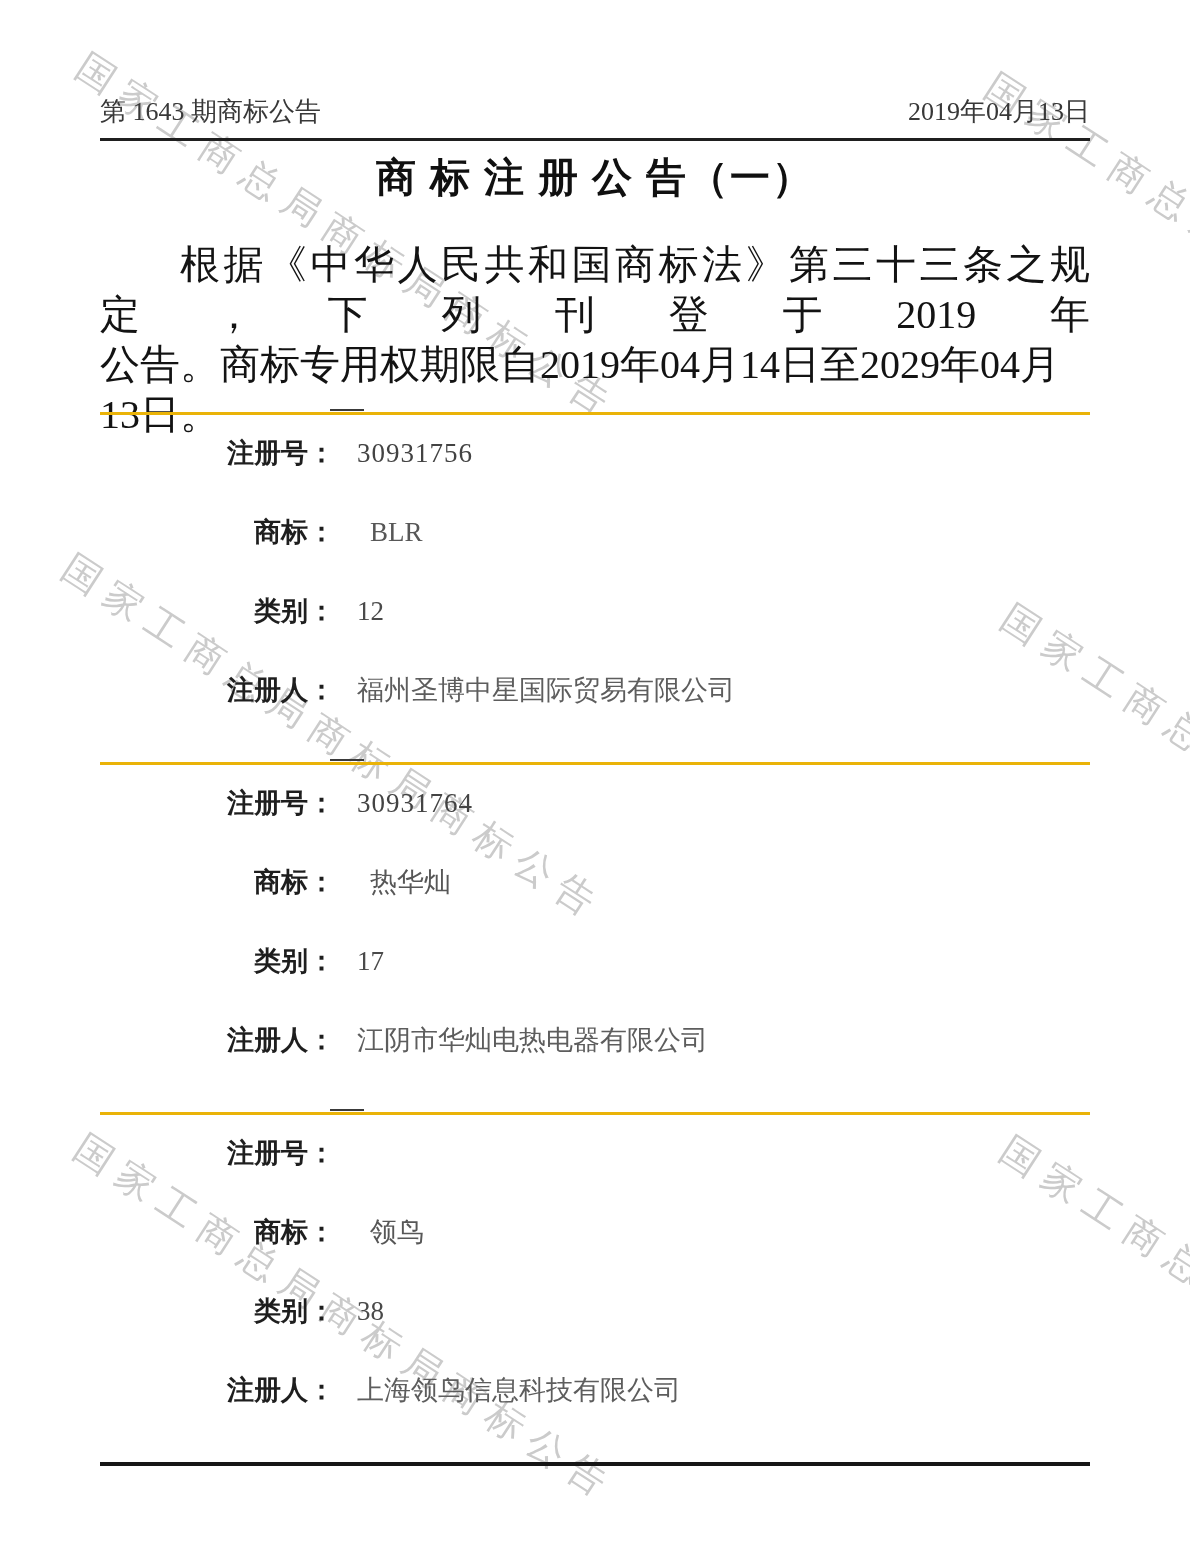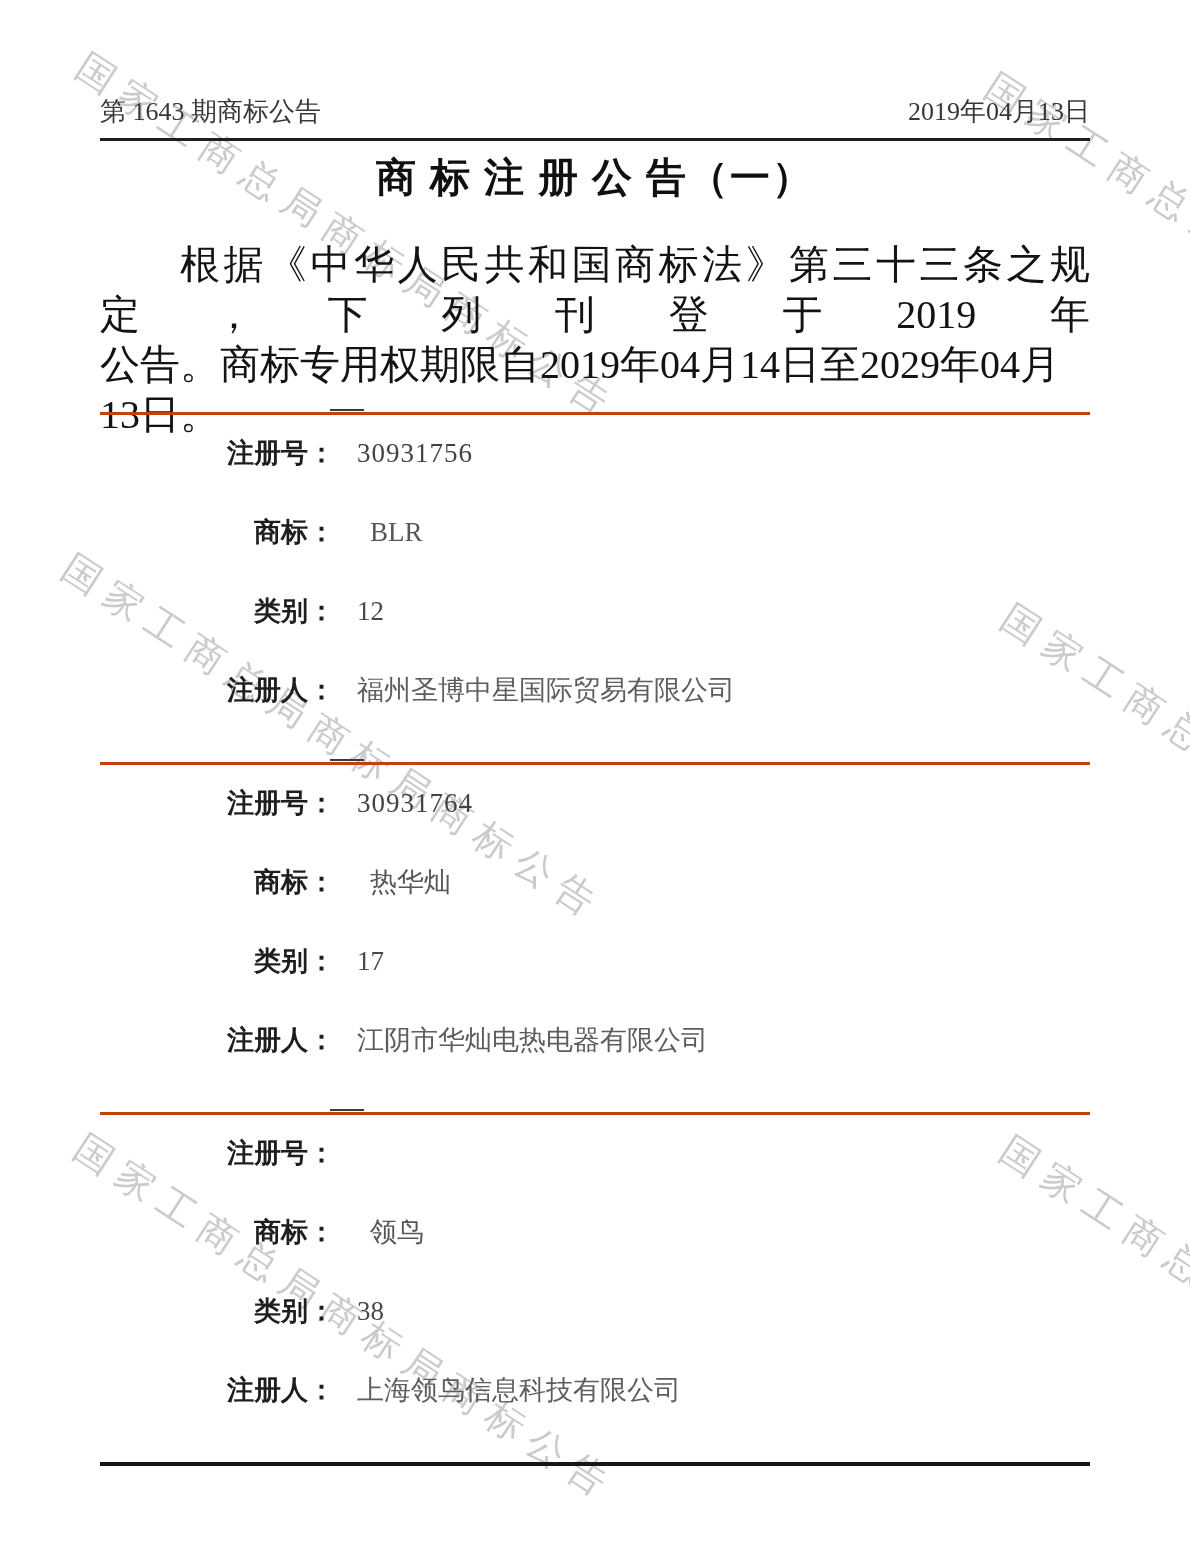--- a/index.html
+++ b/index.html
@@ -47,21 +47,21 @@
     font-size: 40px; line-height: 50px; font-weight: 400; color: #131313;
   }
   .intro-line { width: 100%; }
   .intro-line.fill { text-align: justify; text-align-last: justify; }
   .intro-line.indent { text-indent: 2em; }
   .records { position: absolute; top: 412px; left: 100px; width: 990px; }
   .record {
     position: relative;
     height: 350px;
     box-sizing: border-box;
-    border-top: 3px solid #c2410c;
+    border-top: 3px solid #eab308;
     padding-top: 21px;
   }
   .notch {
     position: absolute; top: -6px; left: 230px; width: 34px; height: 0;
     border-top: 2px solid #3a3a3a;
   }
   .row { display: flex; height: 79px; font-size: 27px; line-height: 34px; }
   .label {
     flex: none; width: 235px; text-align: right;
     font-weight: 700; color: #1e1e1e;

